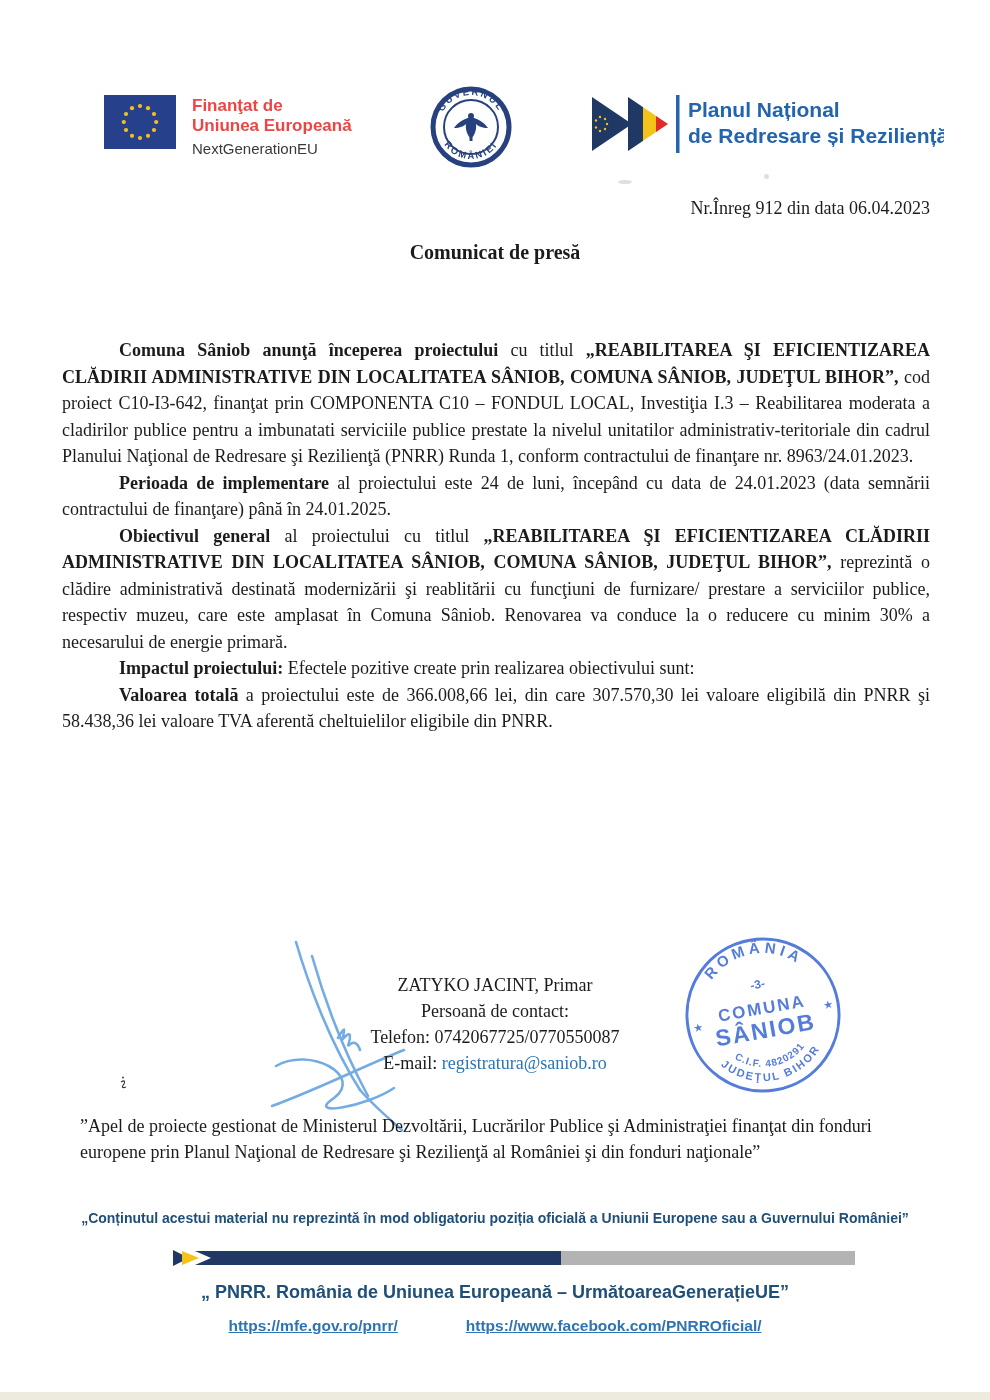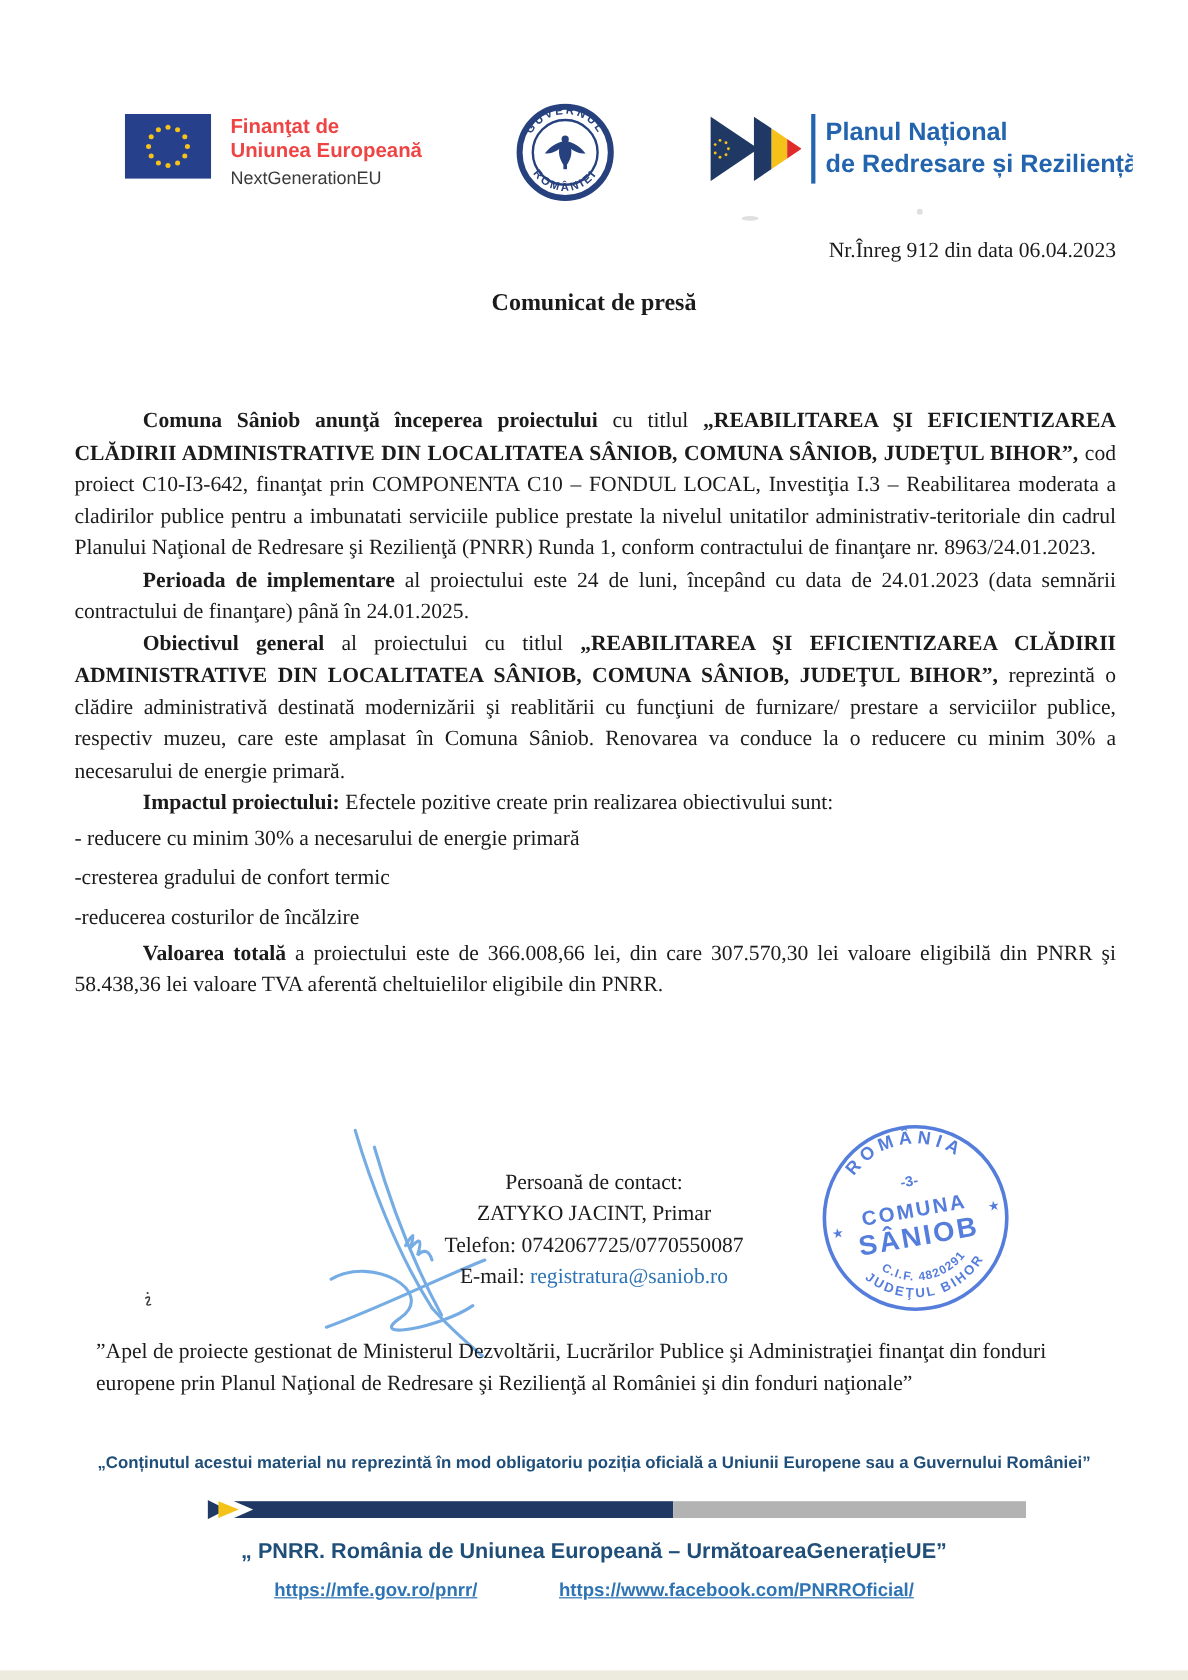--- a/index.html
+++ b/index.html
@@ -133,43 +133,38 @@
   </div>
 
   <div class="content">
     <p class="p1"><span class="b">Comuna Sâniob anunţă începerea proiectului</span><span> cu titlul </span><span class="b">„REABILITAREA ŞI EFICIENTIZAREA CLĂDIRII ADMINISTRATIVE DIN LOCALITATEA SÂNIOB, COMUNA SÂNIOB, JUDEŢUL BIHOR”,</span><span> cod proiect C10-I3-642, finanţat prin COMPONENTA C10 – FONDUL LOCAL, Investiţia I.3 – Reabilitarea moderata a cladirilor publice pentru a imbunatati serviciile publice prestate la nivelul unitatilor administrativ-teritoriale din cadrul Planului Naţional de Redresare şi Rezilienţă (PNRR) Runda 1, conform contractului de finanţare nr. 8963/24.01.2023.</span></p>
 
     <p class="p2"><span class="b">Perioada de implementare</span><span> al proiectului este 24 de luni, începând cu data de 24.01.2023 (data semnării contractului de finanţare) până în 24.01.2025.</span></p>
 
     <p class="p3"><span class="b">Obiectivul general</span><span> al proiectului cu titlul </span><span class="b">„REABILITAREA ŞI EFICIENTIZAREA CLĂDIRII ADMINISTRATIVE DIN LOCALITATEA SÂNIOB, COMUNA SÂNIOB, JUDEŢUL BIHOR”,</span><span> reprezintă o clădire administrativă destinată modernizării şi reablitării cu funcţiuni de furnizare/ prestare a serviciilor publice, respectiv muzeu, care este amplasat în Comuna Sâniob. Renovarea va conduce la o reducere cu minim 30% a necesarului de energie primară.</span></p>
 
     <p class="impact-head"><span class="b">Impactul proiectului:</span><span> Efectele pozitive create prin realizarea obiectivului sunt:</span></p>
-    <div class="bullets">
-      <p class="nindent">- reducere cu minim 30% a necesarului de energie primară</p>
-      <p class="nindent">-cresterea gradului de confort termic</p>
-      <p class="nindent">-reducerea costurilor de încălzire</p>
-    </div>
 
     <p class="value"><span class="b">Valoarea totală</span><span> a proiectului este de 366.008,66 lei, din care 307.570,30 lei valoare eligibilă din PNRR şi 58.438,36 lei valoare TVA aferentă cheltuielilor eligibile din PNRR.</span></p>
   </div>
 
   <svg class="signature" width="170" height="195" viewBox="0 0 170 195">
     <g fill="none" stroke="#66a3e0" stroke-width="2.6" stroke-linecap="round" opacity="0.9">
       <path d="M 28 4 C 40 45 62 105 92 152"></path>
       <path d="M 44 18 C 56 60 74 110 100 158"></path>
       <path d="M 70 100 q 10 -18 4 2 q 12 -14 6 6 q 8 -8 12 4"></path>
       <path d="M 8 128 C 42 108 96 138 66 160 C 36 180 100 168 126 150"></path>
       <path d="M 4 168 C 48 152 96 128 136 112"></path>
       <path d="M 92 152 C 106 168 120 180 134 192"></path>
     </g>
   </svg>
 
   <div class="contact">
+    <div>ZATYKO JACINT, Primar</div>
     <div>Persoană de contact:</div>
-    <div>ZATYKO JACINT, Primar</div>
     <div>Telefon: 0742067725/0770550087</div>
     <div><span>E-mail: </span><a href="#">registratura@saniob.ro</a></div>
   </div>
 
   <svg class="stamp" width="175" height="170" viewBox="0 0 175 170">
     <g transform="rotate(-10 87 85)" opacity="0.88">
       <circle cx="87" cy="85" r="76" fill="none" stroke="#3e6bd6" stroke-width="3"></circle>
       <defs>
         <path id="stampTop" d="M 87 85 m -62 0 a 62 62 0 1 1 124 0" fill="none"></path>
         <path id="stampCif" d="M 87 85 m -52 0 a 52 52 0 1 0 104 0" fill="none"></path>

